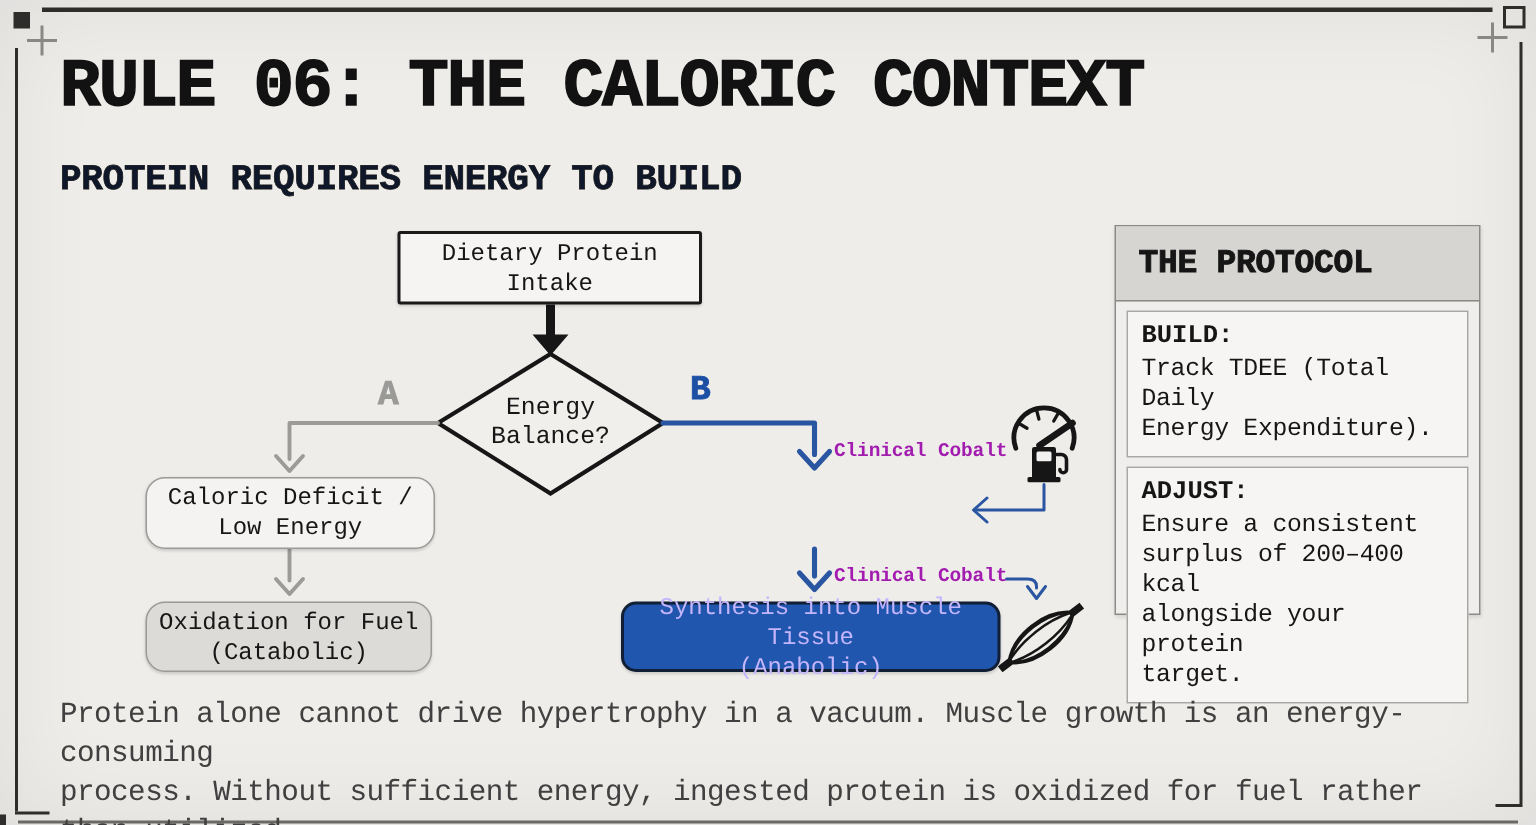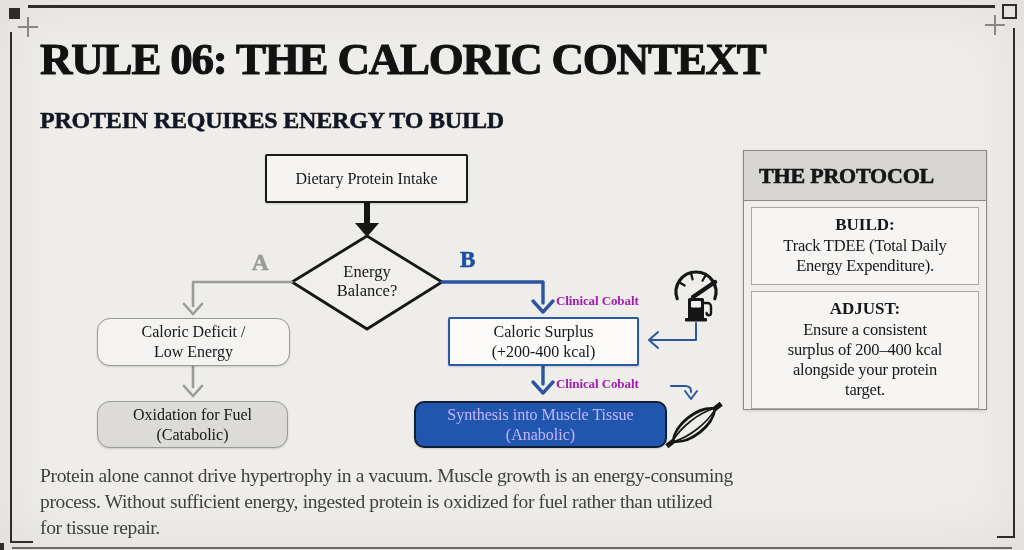--- a/index.html
+++ b/index.html
@@ -1,19 +1,19 @@
 <!DOCTYPE html>
 <html><head>
 <meta charset="utf-8">
 <style>
   html,body{margin:0;padding:0;background:#c9c7c4;}
   .stage{
     position:relative; width:1024px; height:550px; overflow:hidden;
     background:#efedea;
-    font-family:Liberation Serif, serif;
+    font-family:Liberation Mono, monospace;
     color:#161616;
     box-shadow:inset 0 0 70px rgba(0,0,0,0.07);
   }
   .abs{position:absolute;}
   
   .mark{background:#2e2d2b;}
   .crossline{background:#8a8886;}
   .tr-square{border:2.5px solid #2e2d2b; background:transparent;}
   
   .title{
@@ -55,21 +55,20 @@
     font-size:13px; font-weight:700; color:#a21caf;
     letter-spacing:-0.1px; white-space:nowrap;
   }
   .cobalt-1{left:556px; top:293px;}
   .cobalt-2{left:556px; top:376px;}
   
   .panel{
     left:743px; top:150px; width:244px; height:260px; box-sizing:border-box;
     background:#efeeec; border:1.5px solid #8c8a88;
     box-shadow:0 1px 3px rgba(0,0,0,0.12);
-    text-align:center;
   }
   .panel-header{
     height:50px; background:#d7d5d2; border-bottom:1.5px solid #8c8a88;
     display:flex; align-items:center; padding-left:15px; box-sizing:border-box;
     font-size:22px; font-weight:700; -webkit-text-stroke:0.6px #141414;
     letter-spacing:-0.2px;
   }
   .panel-section{
     margin:6px 7px 6px 7px; border:1px solid #a9a7a4; background:#f6f5f3;
     padding:6px 9px 8px 9px;
@@ -147,24 +146,20 @@
 Balance?</div>
   <div class="abs branch-label label-a">A</div>
   <div class="abs branch-label label-b">B</div>
   <div class="abs node node-deficit">
     <span>Caloric Deficit /
 Low Energy</span>
   </div>
   <div class="abs node node-oxidation">
     <span>Oxidation for Fuel
 (Catabolic)</span>
-  </div>
-  <div class="abs node node-surplus">
-    <span>Caloric Surplus
-(+200-400 kcal)</span>
   </div>
   <div class="abs node node-synthesis">
     <span>Synthesis into Muscle Tissue
 (Anabolic)</span>
   </div>
   <div class="abs cobalt cobalt-1">Clinical Cobalt</div>
   <div class="abs cobalt cobalt-2">Clinical Cobalt</div>
 
   <svg class="abs" style="left:668px;top:262px;" width="56" height="62" viewBox="0 0 56 62">
     <path d="M9.2,36.8 A20,20 0 1 1 46.8,36.8" stroke="#161616" stroke-width="3.2" fill="none" stroke-linecap="round"></path>

